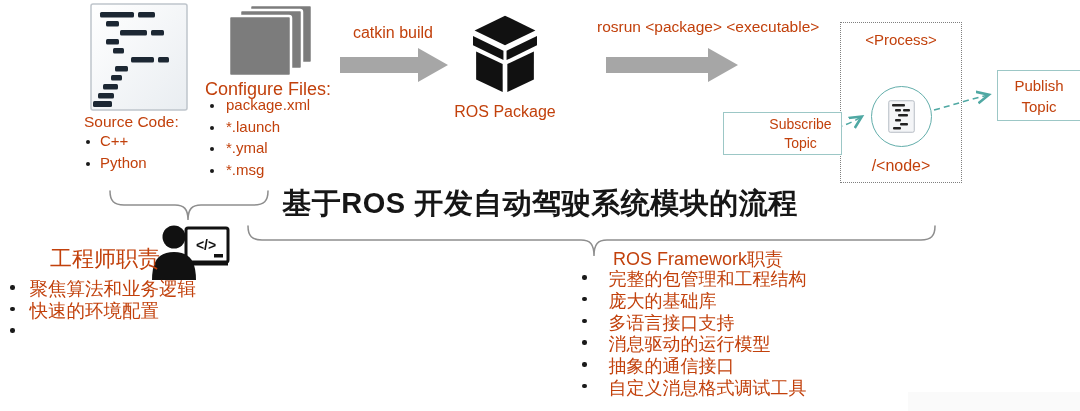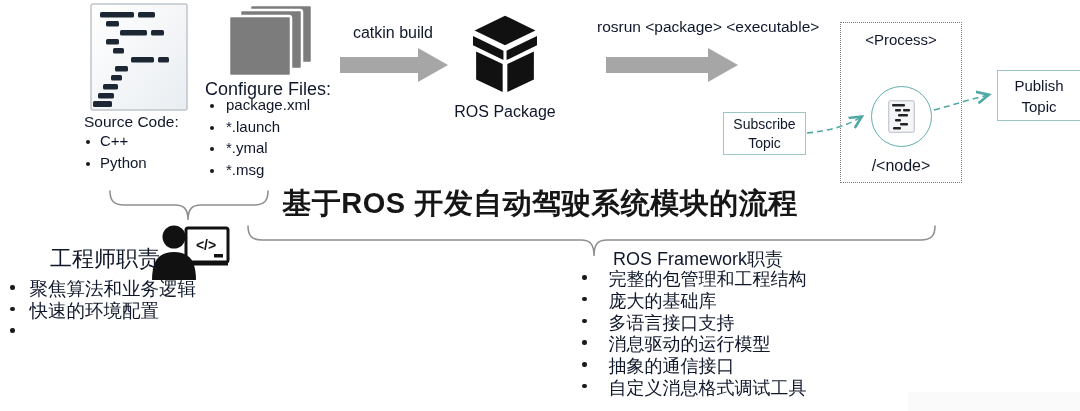--- a/index.html
+++ b/index.html
@@ -2,21 +2,21 @@
 <html><head>
 <meta charset="utf-8">
 <style>
   html,body{margin:0;padding:0;background:#fff;}
   #stage{
     position:relative; width:1080px; height:411px; overflow:hidden;
     background:#ffffff; color:#1a1a1a;
     font-family:"Liberation Sans","DejaVu Sans",sans-serif;
   }
   .abs{position:absolute;}
-  .txt{white-space:nowrap; color:#0f172a;}
+  .txt{white-space:nowrap; color:#c2410c;}
   
   .sc-label{left:84px; top:113px; font-size:15.5px;}
   .cf-label{left:205px; top:79px; font-size:18px;}
   .catkin-label{left:340px; top:24px; width:106px; text-align:center; font-size:16px;}
   .rospkg-label{left:452px; top:103px; width:106px; text-align:center; font-size:16px;}
   .rosrun-label{left:597px; top:18px; font-size:15.5px;}
   .title{left:280px; top:184px; width:520px; text-align:center; font-size:29px; font-weight:bold; letter-spacing:.5px; color:#161616;}
   
   .list{position:absolute; display:flex; flex-direction:column;}
   .li{display:flex; align-items:flex-start;}
@@ -39,21 +39,21 @@
   .process-box{
     left:840px; top:22px; width:120px; height:159px;
     border:1.6px dotted #7f7f7f; background:transparent; z-index:4;
   }
   .process-label{position:absolute; top:8px; left:0; width:100%; text-align:center; font-size:15px;}
   .node-label{position:absolute; bottom:7px; left:0; width:100%; text-align:center; font-size:16px;}
   .topic-box{
     background:#fff; border:1.5px solid #9cc7c6; z-index:10;
     display:flex; align-items:center; justify-content:center; text-align:center;
   }
-  .subscribe-box{left:723px; top:112px; width:81px; height:41px; font-size:14px; line-height:19px;}
+  .subscribe-box{left:723px; top:112px; width:81px; height:41px; font-size:14px; line-height:19px;padding-left:36px;}
   .publish-box{left:997px; top:70px; width:82px; height:49px; font-size:15px; line-height:21px;}
   .node-circle{
     left:871px; top:86px; width:59px; height:59px; border-radius:50%;
     border:1.6px solid #63aeab; background:#fff; z-index:9;
     display:flex; align-items:center; justify-content:center;
   }
   .watermark-strip{left:908px; top:392px; width:172px; height:19px; background:#fafafa; z-index:1;}
   svg{display:block;}
   .overlay{left:0; top:0; z-index:5; pointer-events:none;}
 </style>

